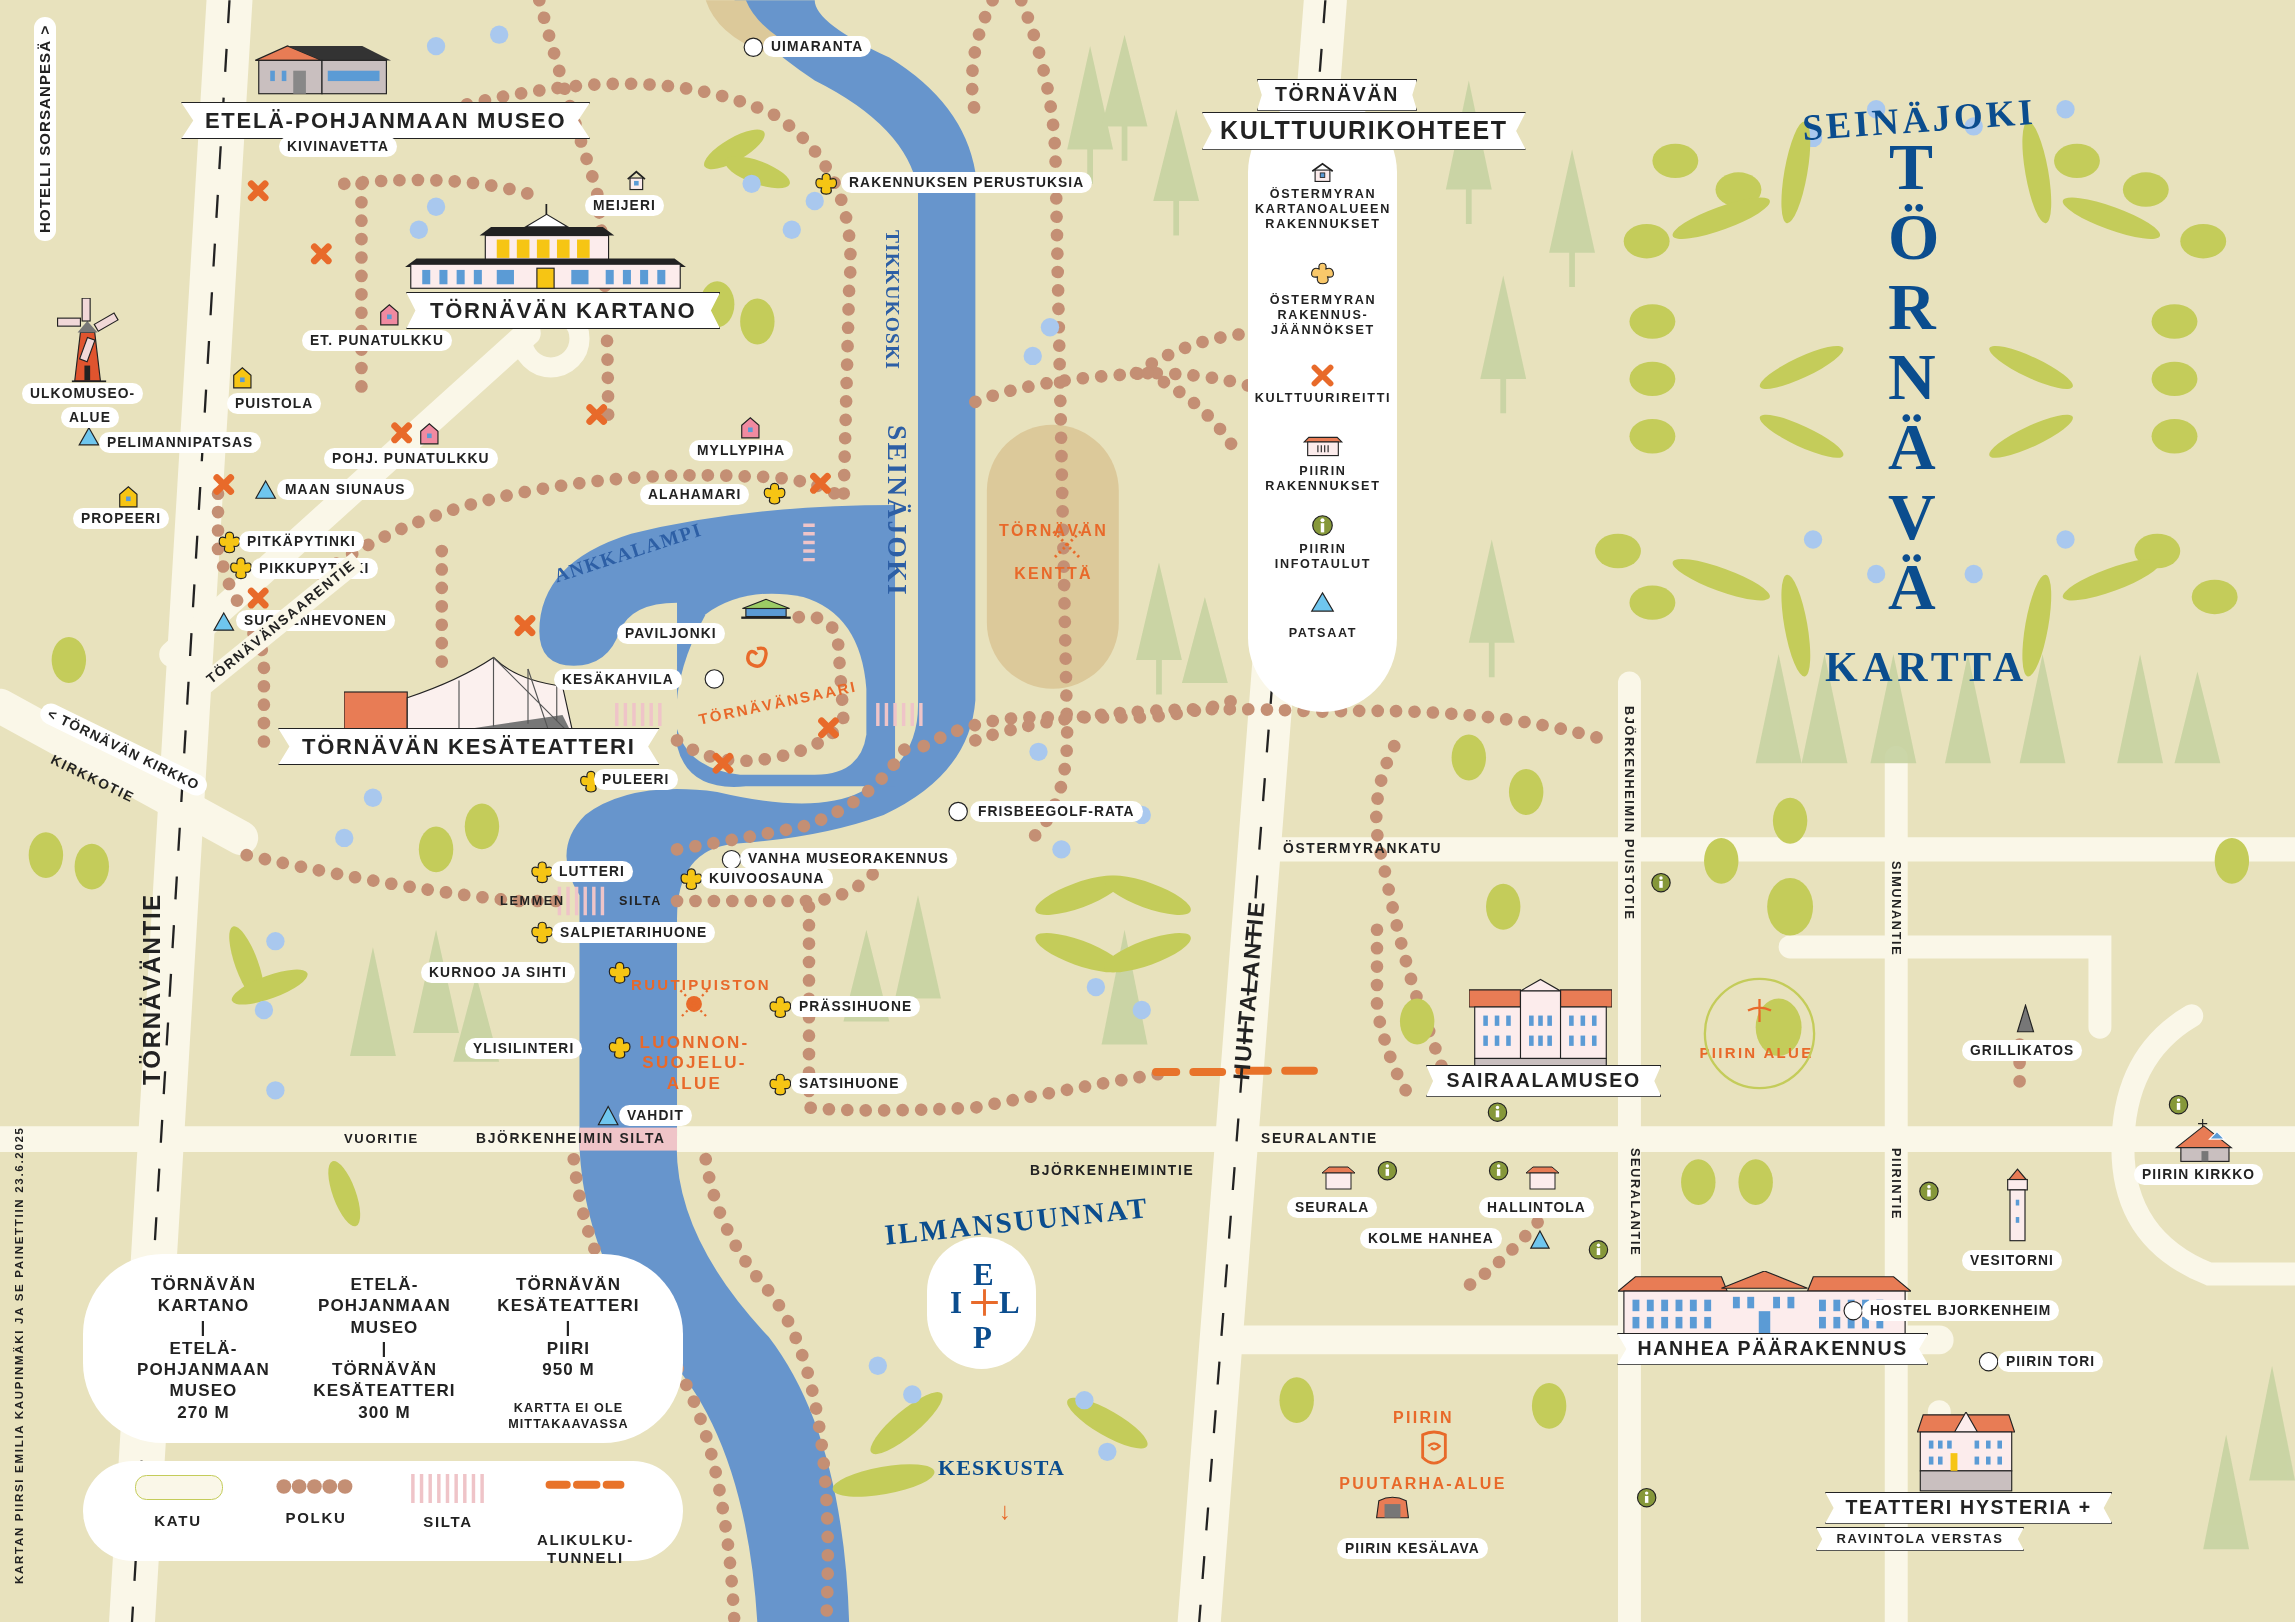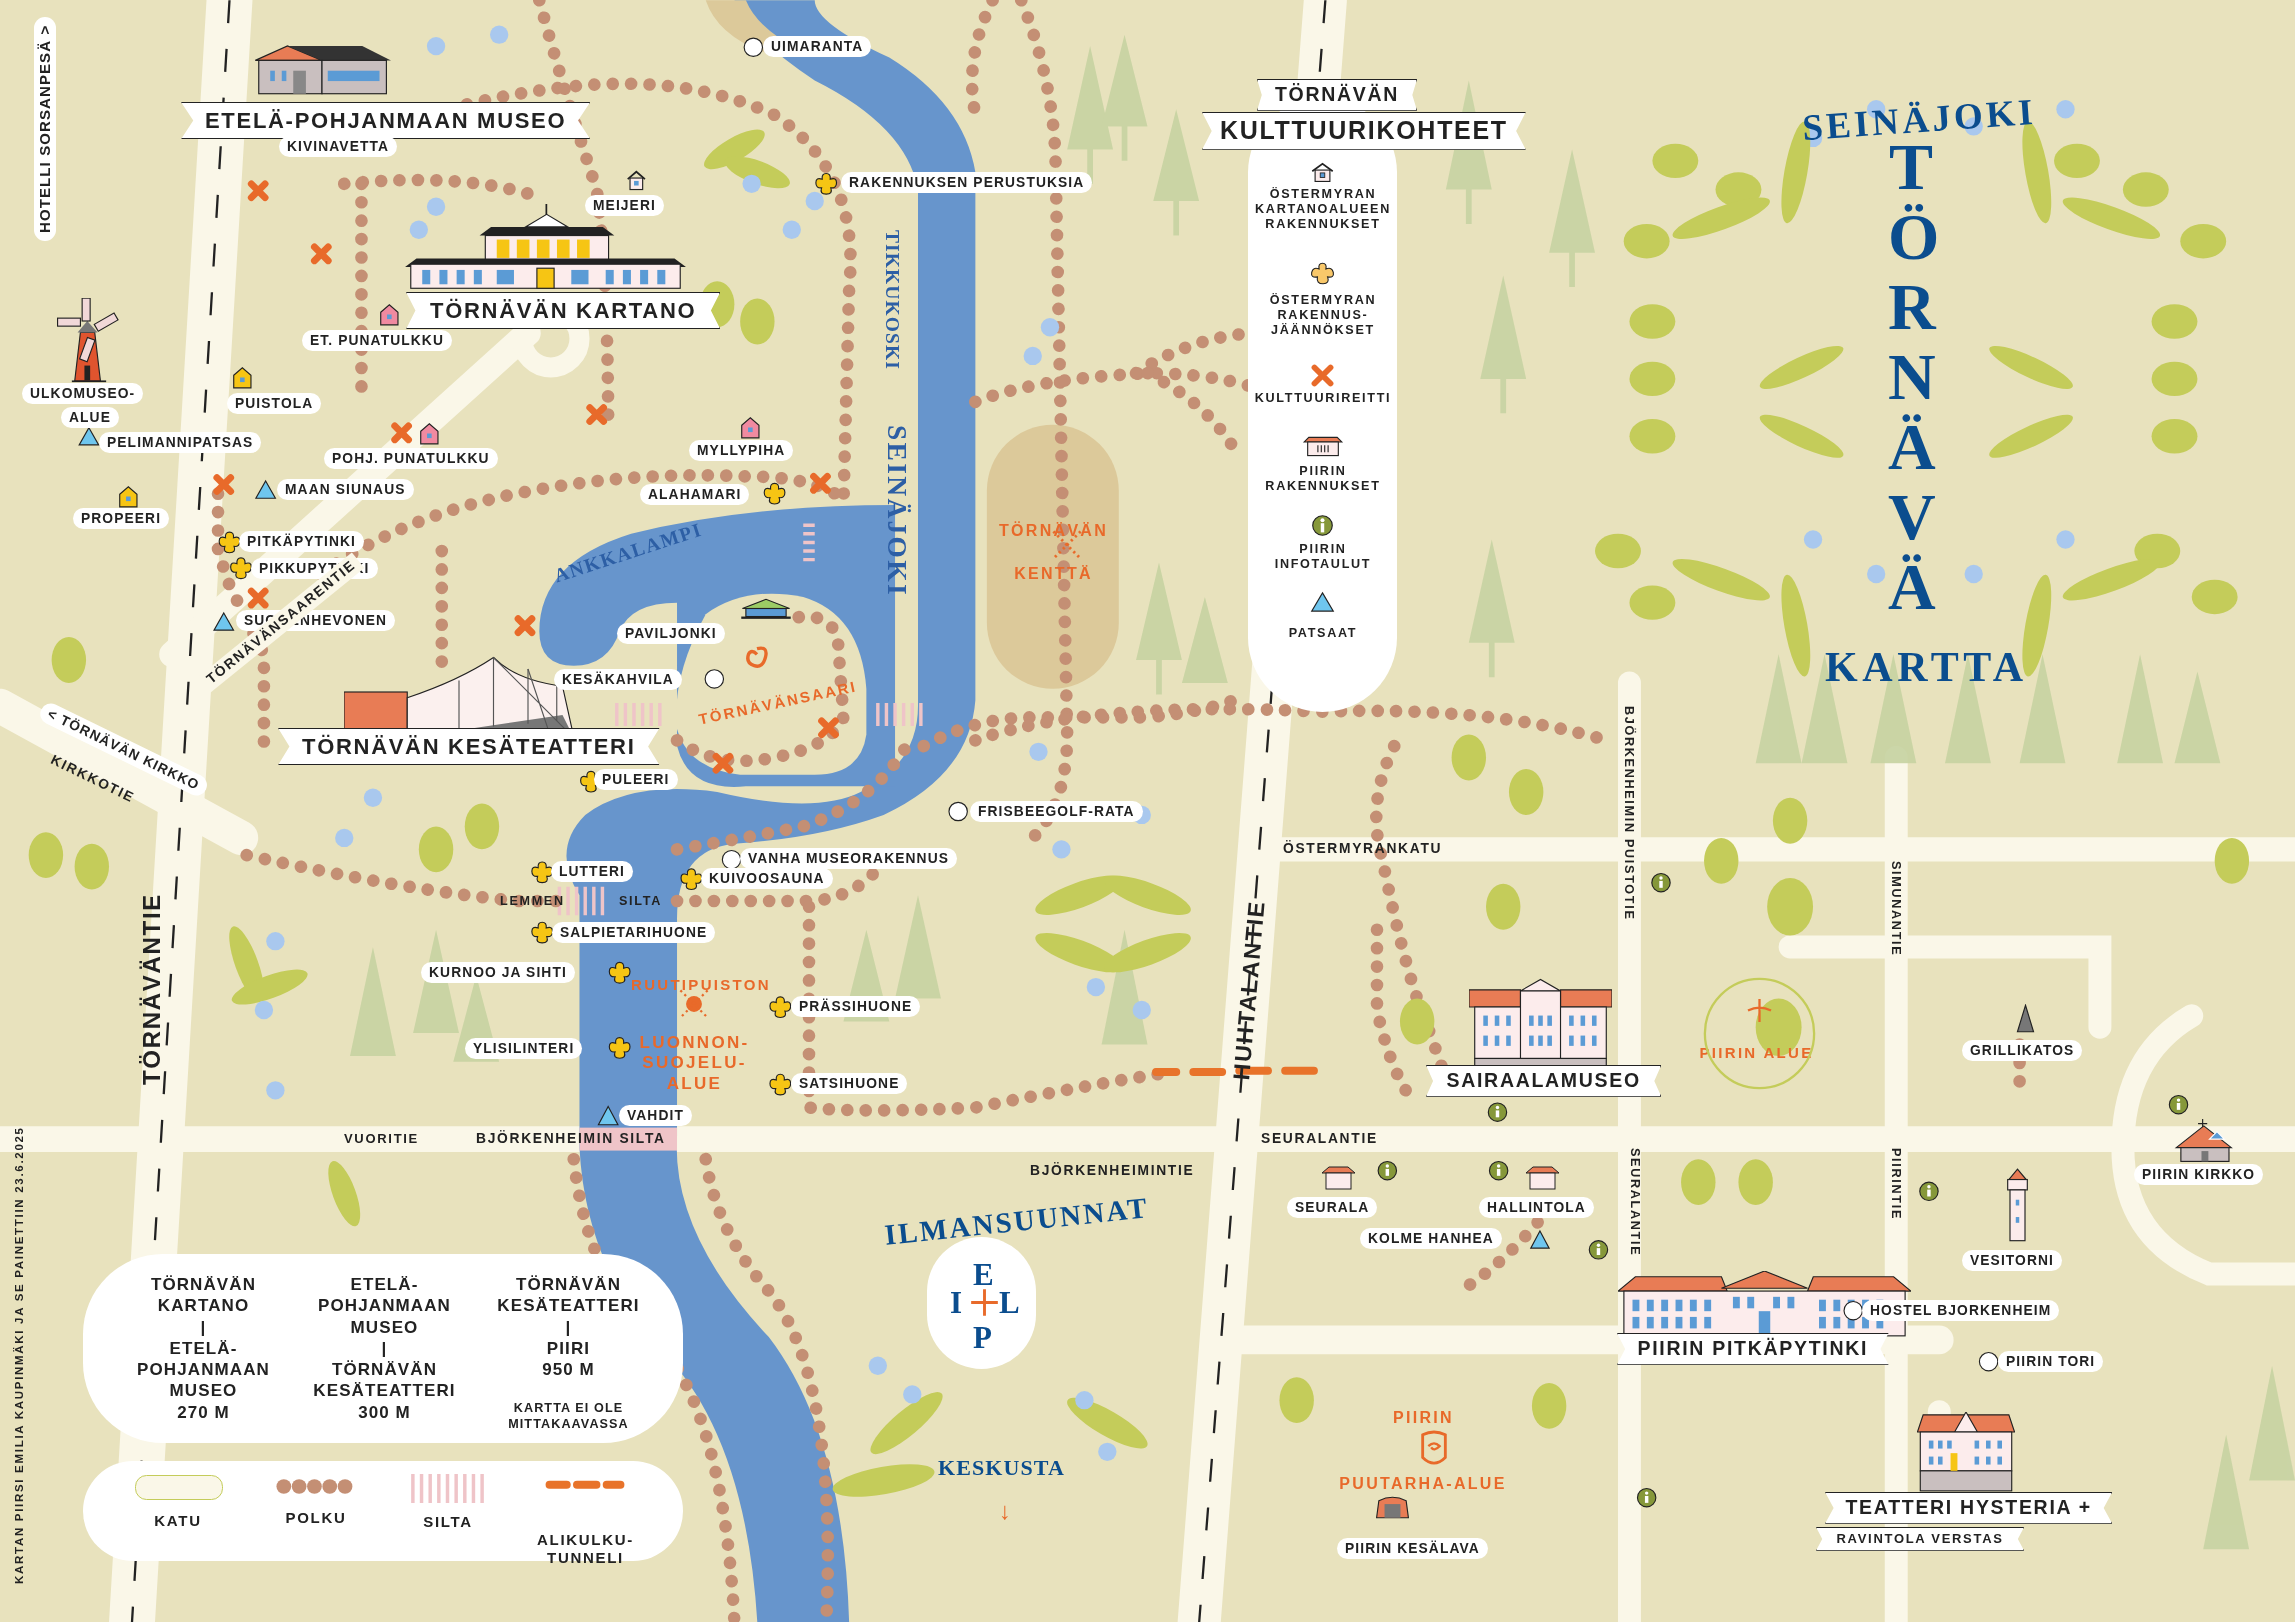--- a/index.html
+++ b/index.html
@@ -575,21 +575,21 @@
       <circle cx="1275" cy="1498" r="16"></circle>
       <circle cx="3230" cy="2284" r="16"></circle>
       <circle cx="3466" cy="2373" r="16"></circle>
     </g>
   </svg>
 
   <div class="banner" style="left:181px;top:102px;font-size:22px;">ETELÄ-POHJANMAAN MUSEO</div>
   <div class="banner" style="left:406px;top:292px;font-size:22px;">TÖRNÄVÄN KARTANO</div>
   <div class="banner" style="left:278px;top:728px;font-size:22px;">TÖRNÄVÄN KESÄTEATTERI</div>
   <div class="banner" style="left:1426px;top:1065px;font-size:19.5px;padding:3.4px 19.5px;">SAIRAALAMUSEO</div>
-  <div class="banner" style="left:1617px;top:1333px;font-size:19.5px;padding:3.4px 19.5px;">PIIRIN PITKÄPYTINKI</div>
+  <div class="banner" style="left:1617px;top:1333px;font-size:19.5px;padding:3.4px 19.5px;">HANHEA PÄÄRAKENNUS</div>
   <div class="banner" style="left:1825px;top:1492px;font-size:19.5px;padding:3.4px 19.5px;">TEATTERI HYSTERIA +</div>
   <div class="banner" style="left:1816px;top:1527px;font-size:13px;padding:3.4px 19.5px;">RAVINTOLA VERSTAS</div>
 
   <div class="lbl lbl-sm" style="left:279px;top:136px;">KIVINAVETTA</div>
   <div class="lbl lbl-sm" style="left:585px;top:195px;">MEIJERI</div>
   <div class="lbl lbl-sm" style="left:763px;top:36px;">UIMARANTA</div>
   <div class="lbl lbl-sm" style="left:841px;top:172px;">RAKENNUKSEN PERUSTUKSIA</div>
   <div class="lbl lbl-sm" style="left:302px;top:330px;">ET. PUNATULKKU</div>
   <div class="lbl lbl-sm" style="left:227px;top:393px;">PUISTOLA</div>
   <div class="lbl lbl-sm" style="left:22px;top:383px;">ULKOMUSEO-</div>

